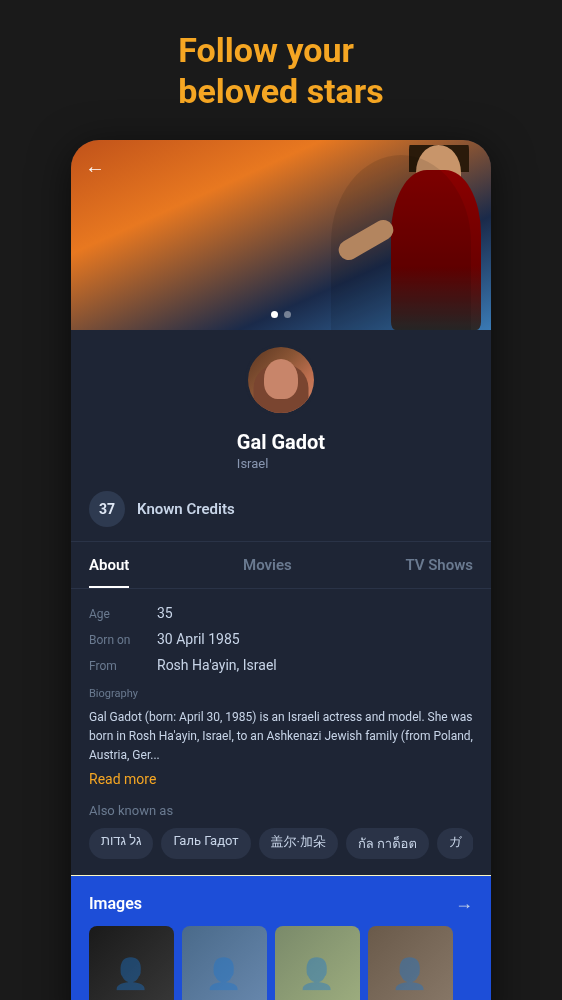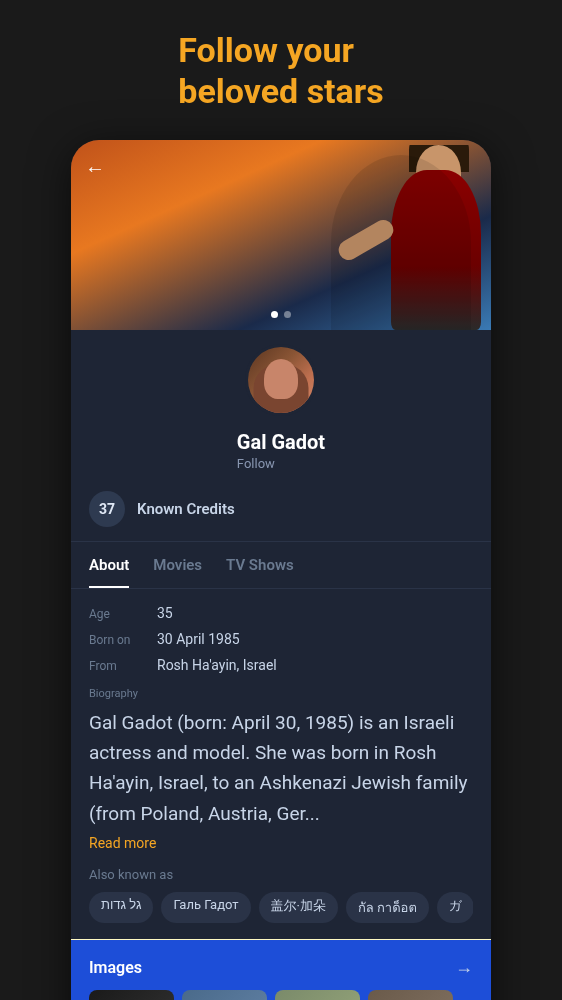--- a/index.html
+++ b/index.html
@@ -181,20 +181,21 @@
       font-weight: 600;
     }
 
     
     .tabs {
       display: flex;
       padding: 0 18px;
       border-bottom: 1px solid #2a3347;
       background: #1e2535;
       gap: 24px;
+      justify-content: space-between;
     }
 
     .tab {
       padding: 14px 0 12px;
       font-size: 15px;
       font-weight: 600;
       cursor: pointer;
       color: #6a7a90;
       border-bottom: 2px solid transparent;
     }
@@ -233,21 +234,21 @@
     }
 
     .biography-title {
       color: #6a7a90;
       font-size: 11px;
       margin-bottom: 8px;
     }
 
     .biography-text {
       color: #c8d5e8;
-      font-size: 19px;
+      font-size: 12px;
       line-height: 1.6;
     }
 
     .read-more {
       color: #f5a623;
       font-size: 14px;
       cursor: pointer;
       margin-top: 6px;
       display: block;
     }
@@ -420,21 +421,21 @@
       <div class="dot dot-inactive"></div>
     </div>
   </div>
 
   <div class="profile-section">
     <div class="avatar-wrapper">
       <div class="avatar-placeholder"></div>
     </div>
     <div class="star-info">
       <h2>Gal Gadot</h2>
-      <div class="role">Follow</div>
+      <div class="role">Israel</div>
     </div>
   </div>
 
   <div class="credits-bar">
     <div class="credits-badge">37</div>
     <span class="credits-label">Known Credits</span>
   </div>
 
   <div class="tabs">
     <div class="tab active">About</div>

